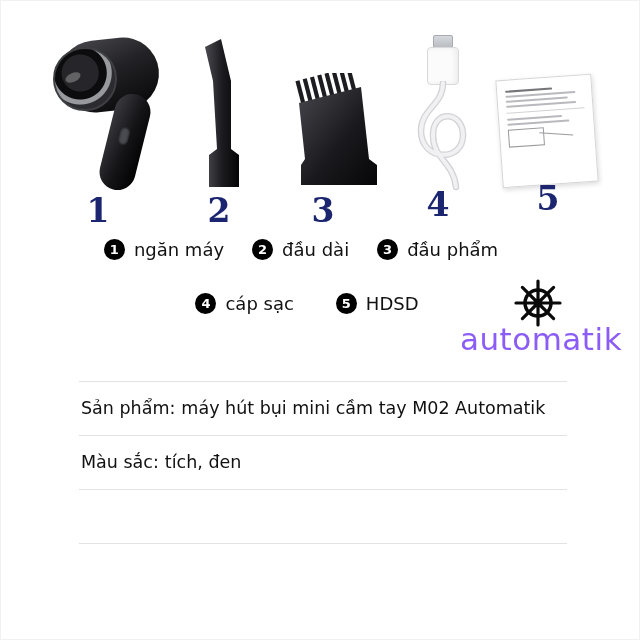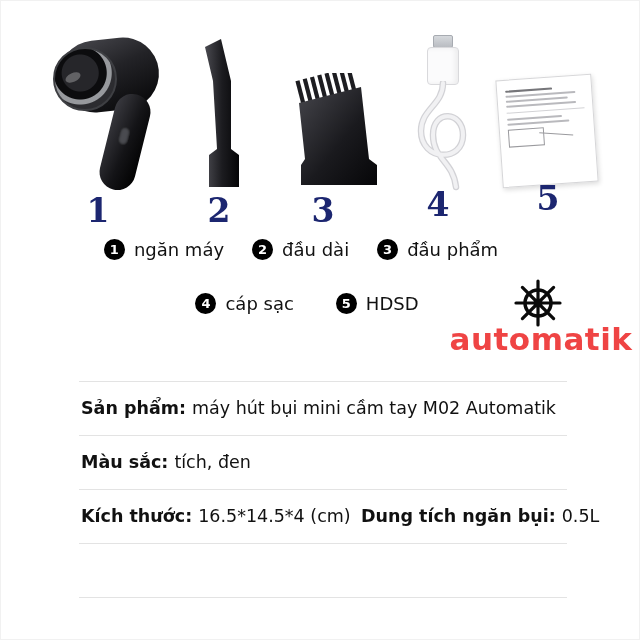--- a/index.html
+++ b/index.html
@@ -56,28 +56,28 @@
   .legend{position:absolute;left:0;width:600px;display:flex;justify-content:center;align-items:center;}
   .legend.row1{top:238px;gap:28px;}
   .legend.row2{top:292px;left:6px;gap:42px;}
   .legend-item{display:flex;align-items:center;gap:9px;font-size:18px;color:#111;}
   .lcircle{width:21px;height:21px;border-radius:50%;background:#000;color:#fff;
     display:flex;align-items:center;justify-content:center;font-size:13px;font-weight:bold;flex:0 0 auto;}
 
   
   .brand-icon{position:absolute;left:511px;top:276px;}
   .brand-name{position:absolute;left:448px;top:320px;width:184px;text-align:center;
-    font-size:31px;font-weight:bold;color:#ef4444;letter-spacing:0.5px;}
+    font-size:31px;font-weight:normal;color:#8b5cf6;letter-spacing:0.5px;}
 
   
   .spec-table{position:absolute;left:78px;top:380px;width:488px;border-top:1px solid #e3e3e3;}
   .spec-row{position:relative;height:53px;line-height:53px;border-bottom:1px solid #e3e3e3;font-size:17.5px;}
   .cell-left{position:absolute;left:2px;top:0;white-space:nowrap;}
   .cell-right{position:absolute;left:282px;top:0;white-space:nowrap;}
-  .spec-label{font-weight:700;margin-right:6px;}
+  .spec-label{font-weight:400;margin-right:6px;}
 </style>
 </head>
 <body>
 
 <div class="canvas">
 
   <div class="vacuum">
     <div class="vac-head"></div>
     <div class="vac-handle"></div>
     <div class="vac-button"></div>
@@ -193,24 +193,16 @@
       <div class="cell-left">
         <span class="spec-label">Sản phẩm:</span><span class="spec-value">máy hút bụi mini cầm tay M02 Automatik</span>
       </div>
     </div>
     <div class="spec-row">
       <div class="cell-left">
         <span class="spec-label">Màu sắc:</span><span class="spec-value">tích, đen</span>
       </div>
     </div>
     <div class="spec-row">
-      <div class="cell-left">
-        <span class="spec-label">Kích thước:</span><span class="spec-value">16.5*14.5*4 (cm)</span>
-      </div>
-      <div class="cell-right">
-        <span class="spec-label">Dung tích ngăn bụi:</span><span class="spec-value">0.5L</span>
-      </div>
-    </div>
-    <div class="spec-row">
     </div>
   </div>
 
 </div>
 
 </body></html>

